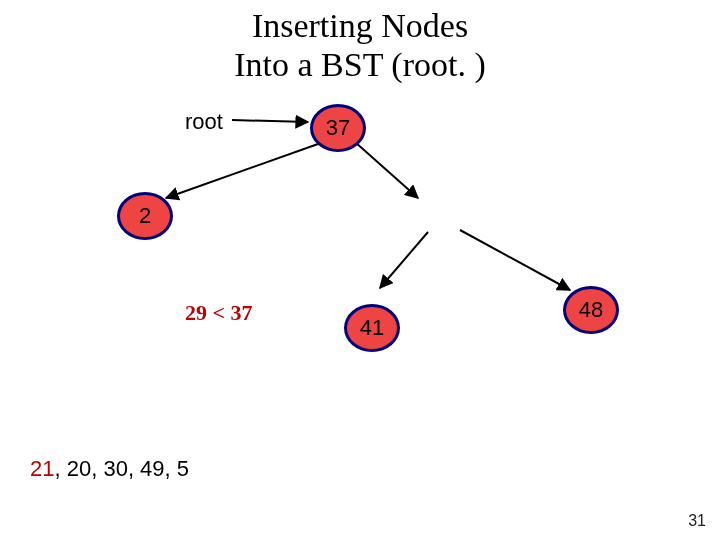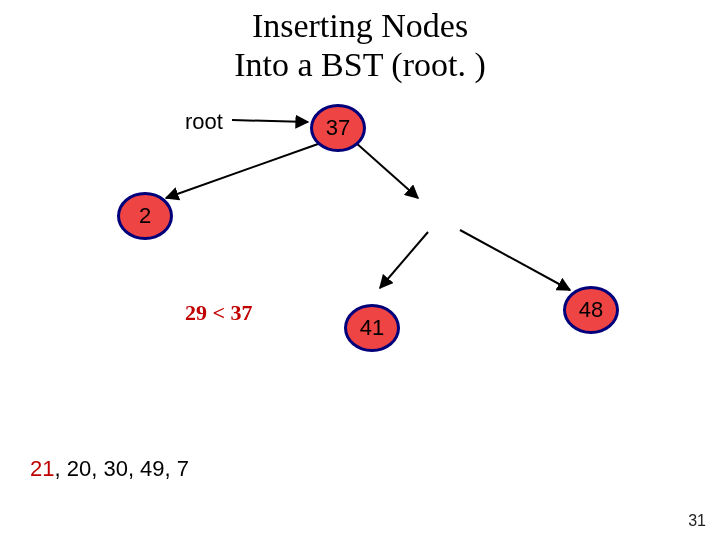--- a/index.html
+++ b/index.html
@@ -117,17 +117,17 @@
   <div id="n41" class="node">
     <span>41</span>
   </div>
   <div id="n48" class="node">
     <span>48</span>
   </div>
 
   <div class="cmp">29 &lt; 37</div>
 
   <div class="queue">
-    <span class="hl">21</span><span>, 20, 30, 49, 7</span>
+    <span class="hl">21</span><span>, 20, 30, 49, 5</span>
   </div>
 
   <div class="pagenum">31</div>
 </div>
 
 </body></html>

